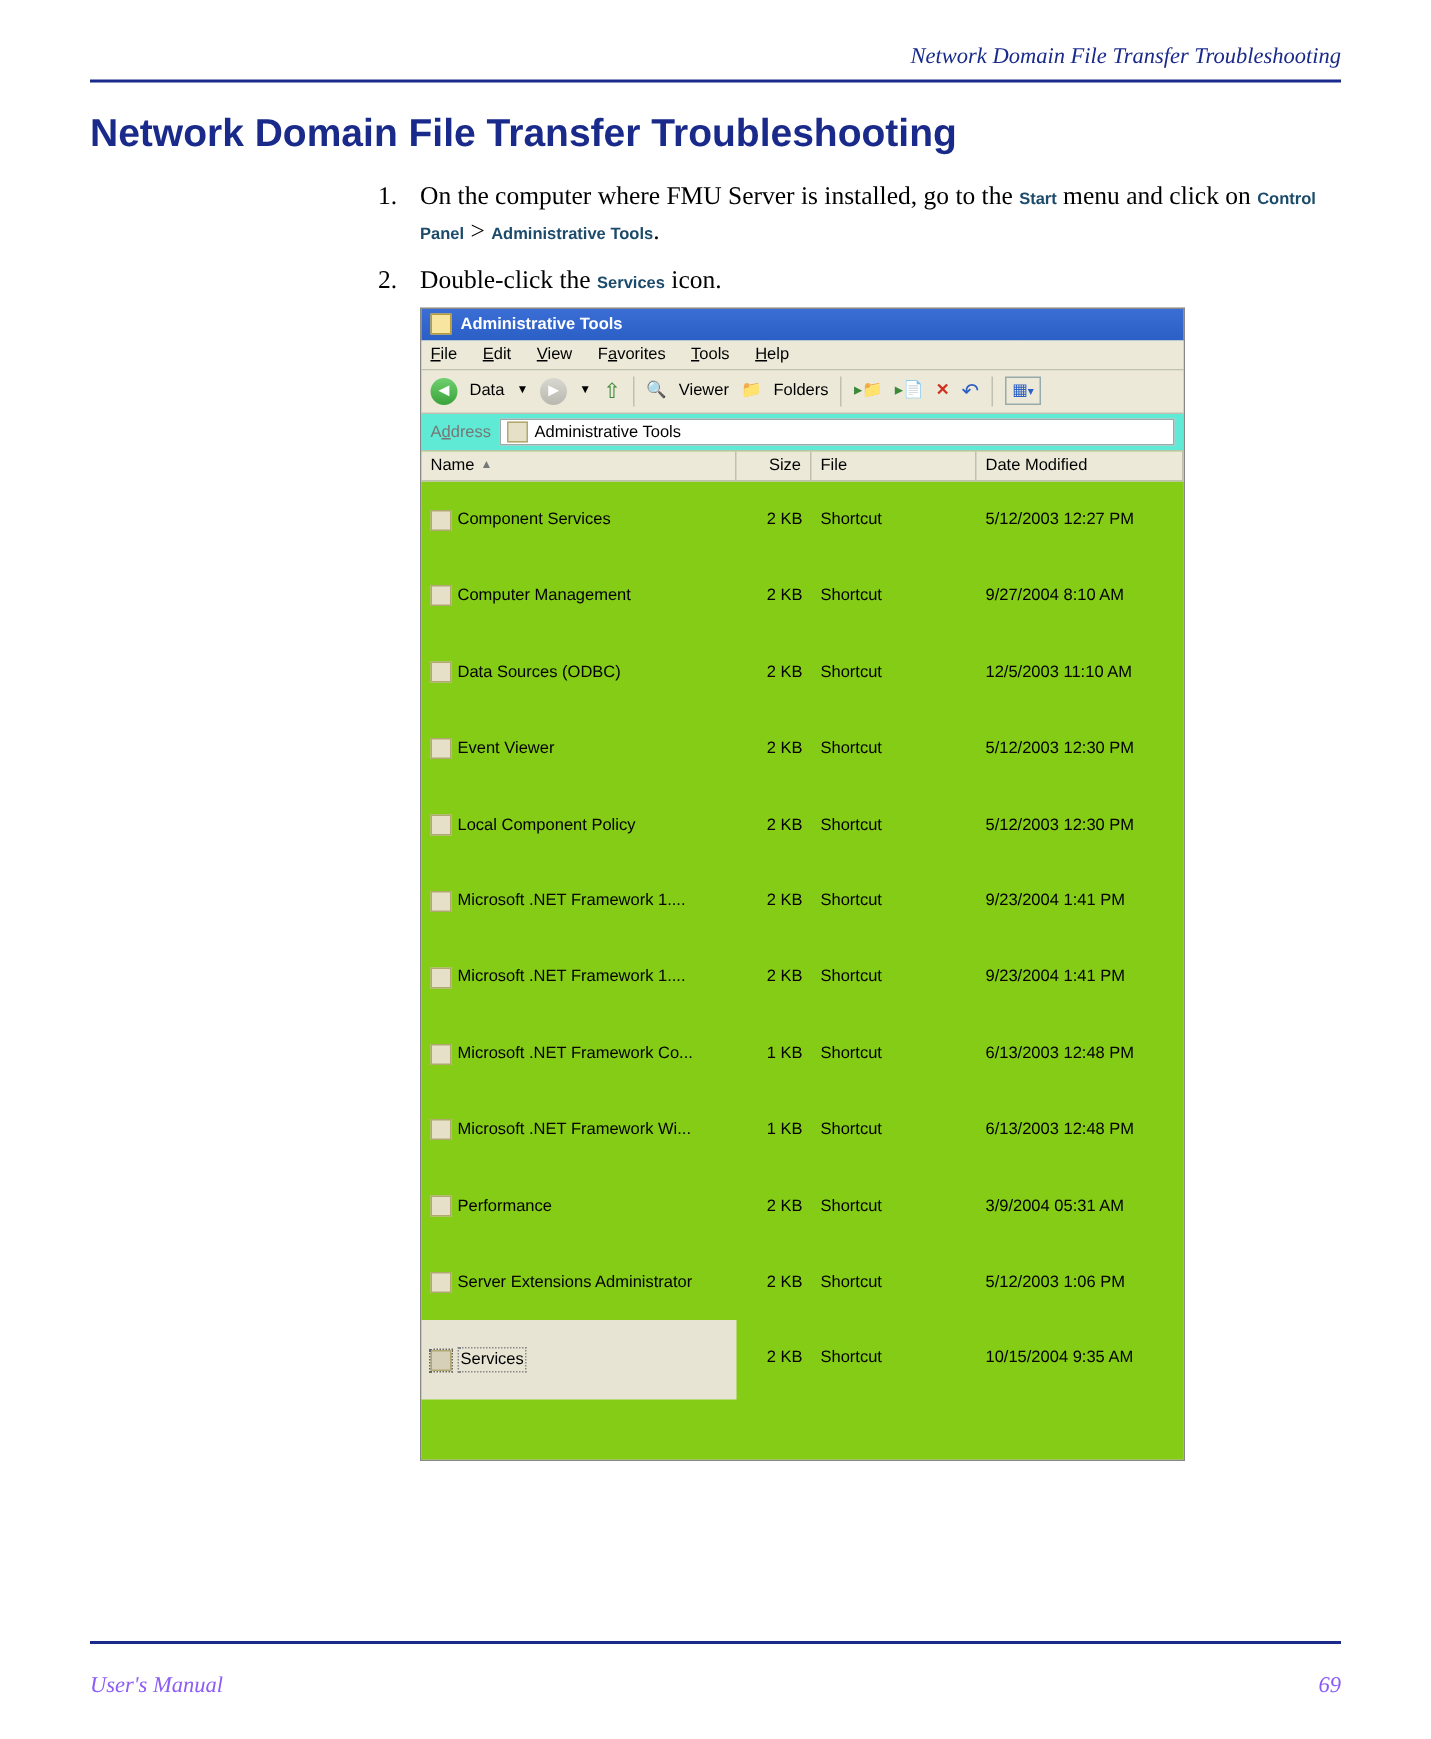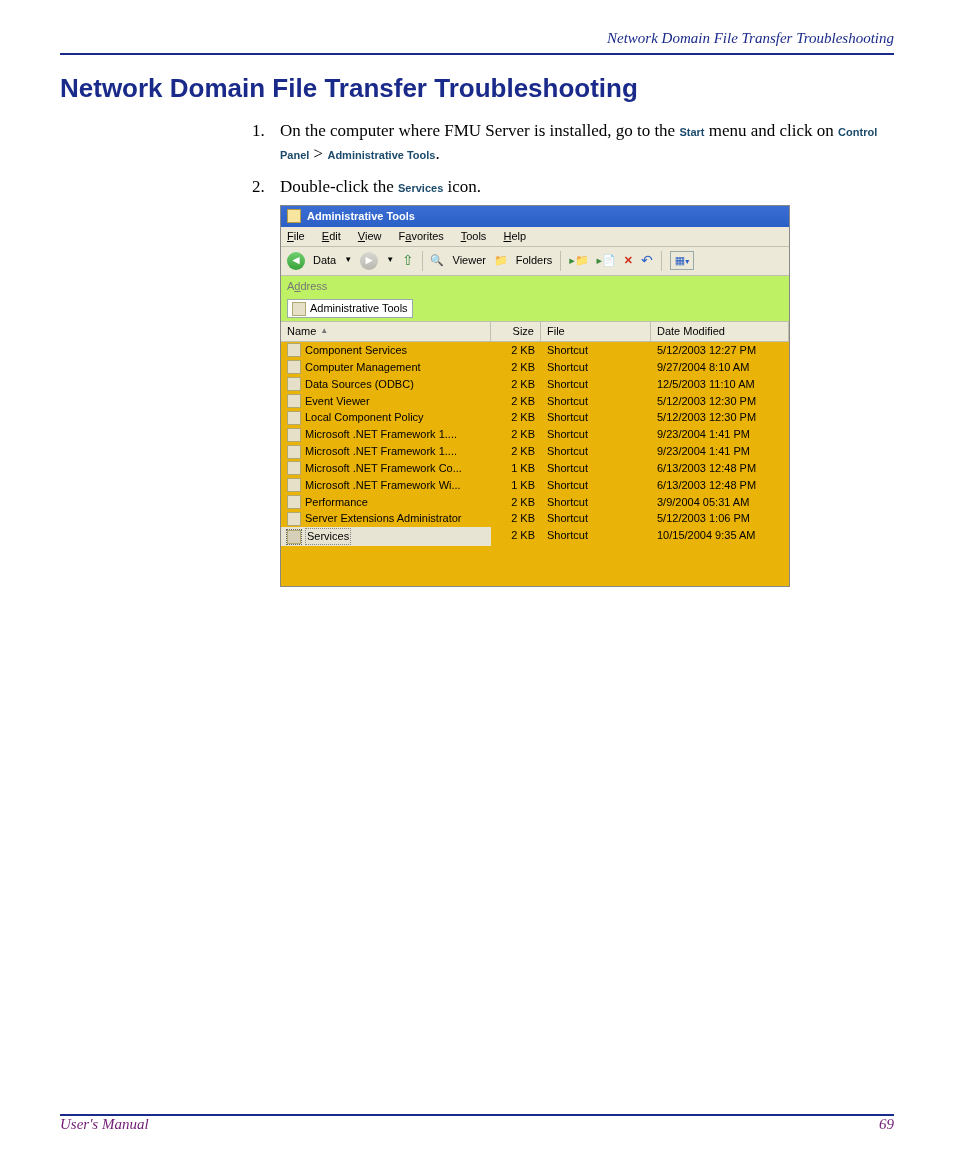--- a/index.html
+++ b/index.html
@@ -86,58 +86,58 @@
   .tb-back { background: linear-gradient(#6fd06f,#3aa33a); color:#fff; border-radius:10px; width:18px; height:18px; display:inline-flex; align-items:center; justify-content:center; font-size:12px; }
   .tb-fwd  { background: linear-gradient(#d8d8d0,#b8b8b0); color:#fff; border-radius:10px; width:18px; height:18px; display:inline-flex; align-items:center; justify-content:center; font-size:12px; }
   .tb-up   { color:#3a8a3a; font-size:14px; }
   .tb-sep  { width:1px; height:20px; background:#c0c0b0; }
   .tb-srch { color:#3a7ad5; }
   .tb-fold { color:#caa84a; }
   .tb-x    { color:#d03020; font-weight:bold; }
   .tb-undo { color:#2a5fc5; font-size:14px; }
   .tb-view { border:1px solid #9aa; padding:1px 4px; color:#2a5fc5; }
   .ss-address {
-    background: #bef264;
+    background: #5eead4;
     padding: 3px 6px;
     border-bottom: 1px solid #c0c0b0;
-    display: flex; align-items: flex-start; gap: 6px; flex-direction: column;
+    display: flex; align-items: center; gap: 6px;
   }
   .ss-address .addr-field {
     flex: 1; background: #fff; border: 1px solid #9aa; padding: 1px 4px;
     display: flex; align-items: center; gap: 4px;
   }
-  .ss-list { background: #eab308; }
+  .ss-list { background: #84cc16; }
   .ss-head {
     display: flex; background: #ece9d8; border-bottom: 1px solid #c0c0b0;
     font-size: 11px;
   }
   .ss-head div { padding: 2px 6px; border-right: 1px solid #c0c0b0; }
   .col-name { width: 210px; display:flex; align-items:center; gap:4px; }
   .col-size { width: 50px; text-align: right; }
   .col-type { width: 110px; }
   .col-date { flex: 1; }
   .sort-arrow { font-size: 8px; color:#777; }
   .ss-rows { padding-bottom: 40px; }
   .ss-row {
     display: flex; font-size: 11px; padding: 0 0;
   }
-  .ss-row > div { padding: 1px 6px; }
+  .ss-row > div { padding: 18px 6px; }
   .ss-row .col-name { display:flex; align-items:center; gap:4px; }
   .fi { width: 14px; height: 14px; display:inline-block; background:#e6e0c8; border:1px solid #b0a870; position:relative; }
   .fi.sel { outline: 1px dotted #666; background:#d6d0b8; }
   .ss-row.selected .col-name { background: #e8e4d4; }
   .ss-row.selected .col-name .lbl { border: 1px dotted #888; padding: 0 1px; }
   .footer {
     position: absolute;
     left: 60px; right: 60px; bottom: 26px;
     border-top: 2px solid #1a2a8a;
-    padding-top: 0;
+    padding-top: 20px;
     display: flex; justify-content: space-between;
     font-style: italic;
-    color: #701a75;
+    color: #8b5cf6;
     font-size: 15px;
     font-family: Georgia, serif;
   }
   .addr-label { color:#777; }
 </style>
 </head>
 <body>
 
 <div class="running-head">Network Domain File Transfer Troubleshooting</div>
 

